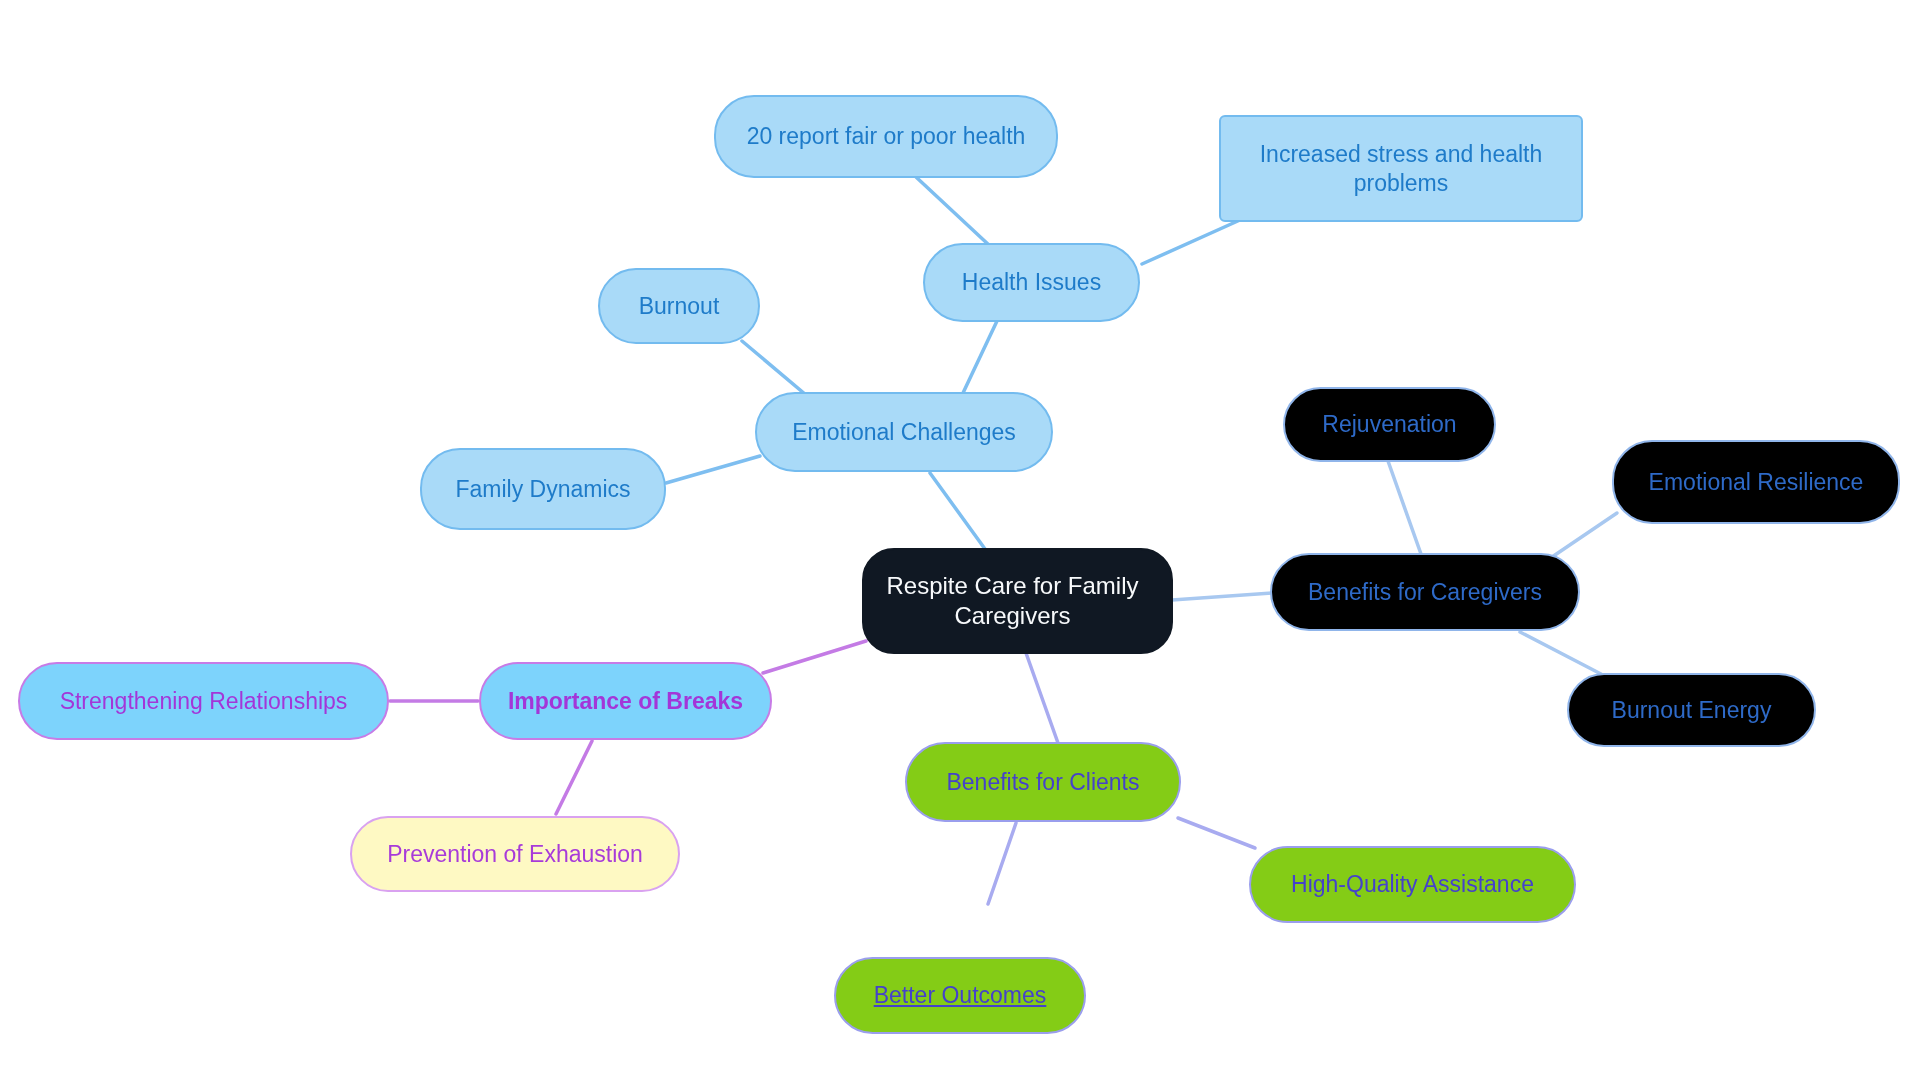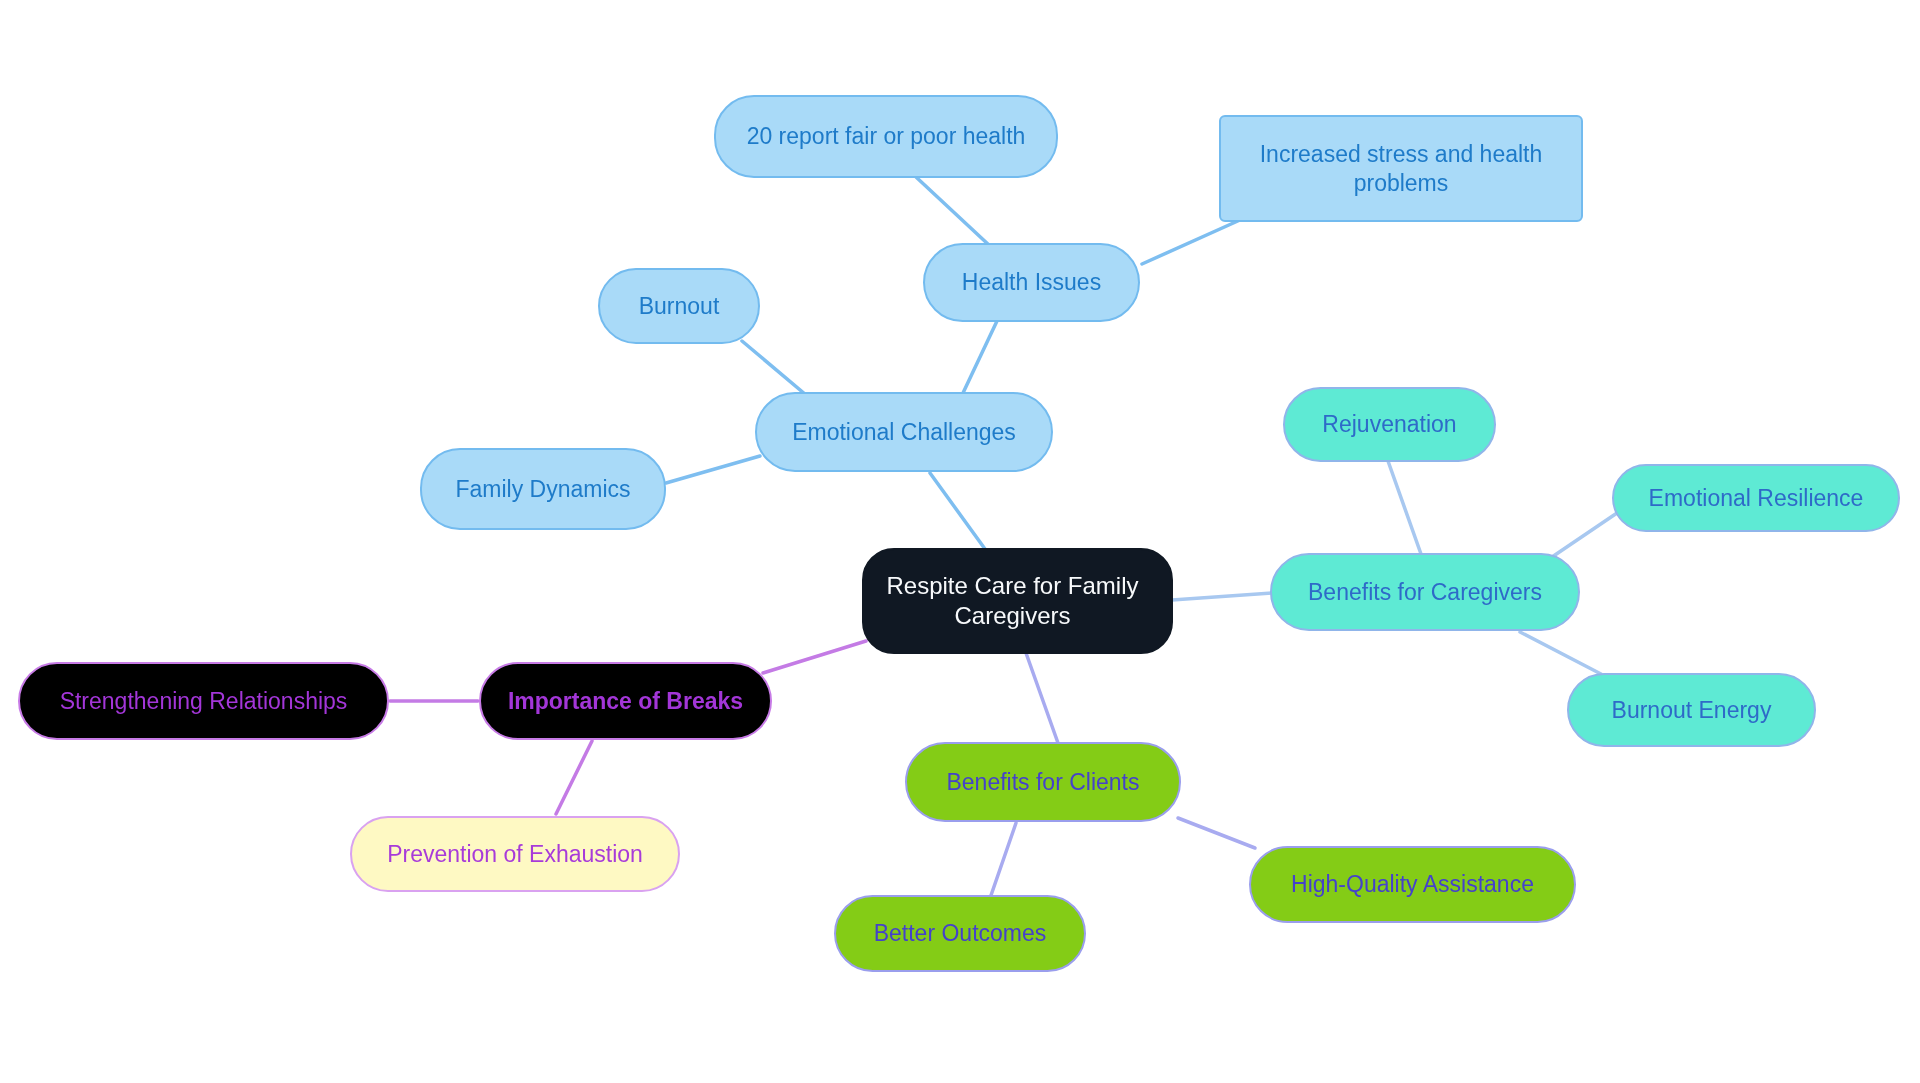--- a/index.html
+++ b/index.html
@@ -17,39 +17,39 @@
     position:absolute;display:flex;align-items:center;justify-content:center;
     text-align:center;border-radius:40px;border:2px solid transparent;
     font-size:23px;font-weight:500;line-height:1.25;padding:0 18px;box-sizing:border-box;
     cursor:default;user-select:none;
   }
   .root{
     background:#101823;border-color:#101823;color:#F7F9FB;
     border-radius:32px;font-size:24px;
   }
   .c-blue{background:#A9DAF8;border-color:#73BBEF;color:#1E7BC9;}
-  .c-pale{background:#5eead4;border-color:#90B5EA;color:#2E6AC8;}
+  .c-pale{background:#000000;border-color:#90B5EA;color:#2E6AC8;}
   .c-lav{background:#84cc16;border-color:#9A9EED;color:#4542CB;}
-  .c-pink{background:#000000;border-color:#C77BE6;color:#A336D8;}
+  .c-pink{background:#7dd3fc;border-color:#C77BE6;color:#A336D8;}
   .c-pink-light{background:#fef9c3;border-color:#D9A2F0;color:#A83BD9;}
 
   .n-center{left:862px;top:548px;width:311px;height:106px;padding-left:8px;}
   .n-emotional{left:755px;top:392px;width:298px;height:80px;}
   .n-burnout{left:598px;top:268px;width:162px;height:76px;}
   .n-family{left:420px;top:448px;width:246px;height:82px;}
   .n-health{left:923px;top:243px;width:217px;height:79px;text-align:center;}
   .n-report{left:714px;top:95px;width:344px;height:83px;}
   .n-stress{left:1219px;top:115px;width:364px;height:107px;border-radius:6px;}
   .n-bcare{left:1270px;top:553px;width:310px;height:78px;}
   .n-rejuv{left:1283px;top:387px;width:213px;height:75px;}
-  .n-resil{left:1612px;top:464px;width:288px;height:68px;}
+  .n-resil{left:1612px;top:440px;width:288px;height:84px;}
   .n-energy{left:1567px;top:673px;width:249px;height:74px;}
   .n-bclients{left:905px;top:742px;width:276px;height:80px;}
   .n-hqa{left:1249px;top:846px;width:327px;height:77px;}
-  .n-outcomes{left:834px;top:895px;width:252px;height:77px;}
+  .n-outcomes{left:834px;top:957px;width:252px;height:77px;text-decoration:underline;}
   .n-breaks{left:479px;top:662px;width:293px;height:78px;font-weight:bold;}
   .n-strength{left:18px;top:662px;width:371px;height:78px;}
   .n-prevent{left:350px;top:816px;width:330px;height:76px;}
 </style>
 </head>
 <body>
 
 <div class="canvas">
 
   <svg class="edges" viewBox="0 0 1920 1083" xmlns="http://www.w3.org/2000/svg">

